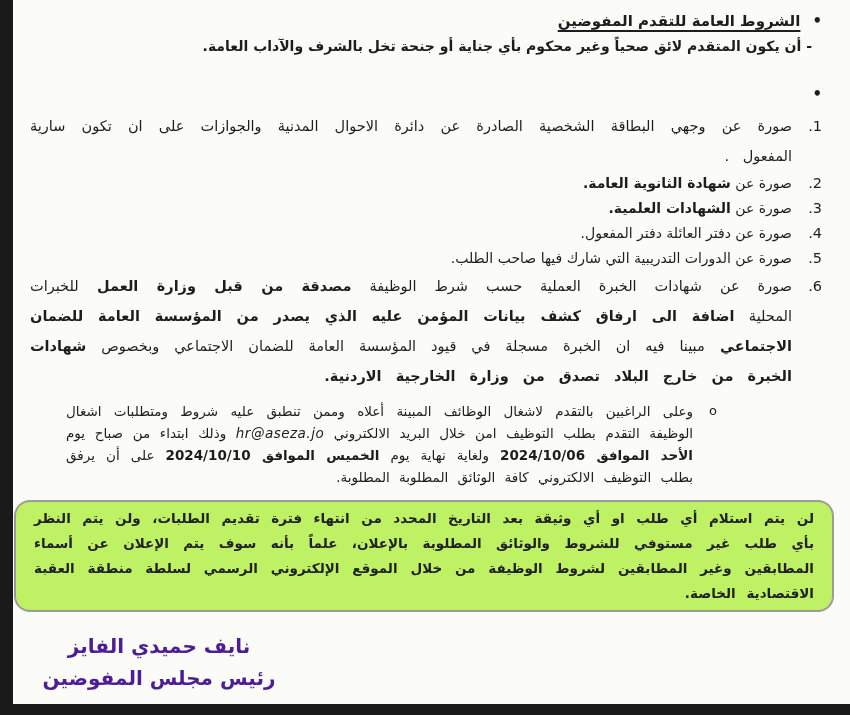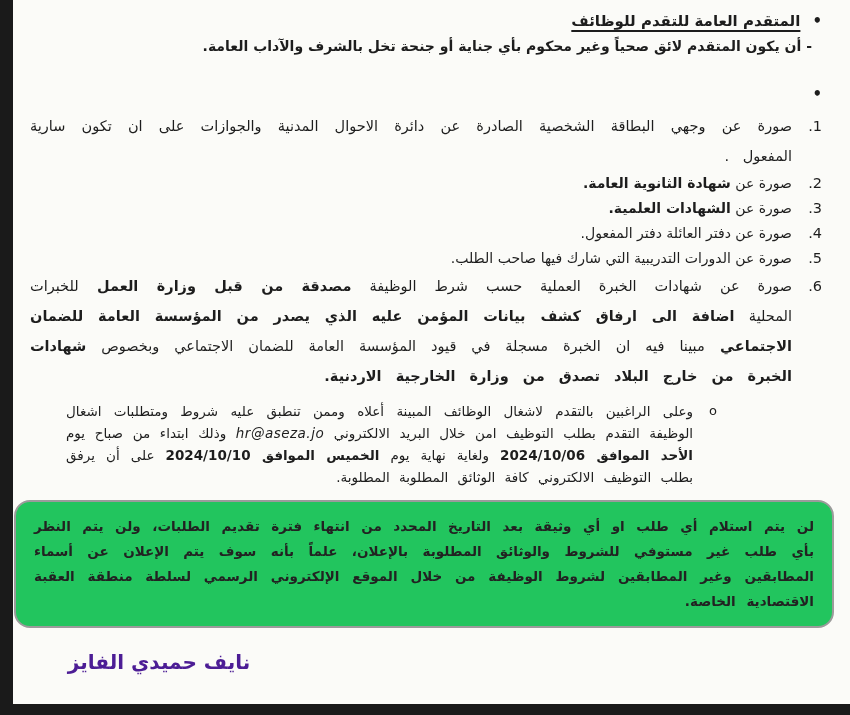--- a/index.html
+++ b/index.html
@@ -50,22 +50,22 @@
     margin: 9px 105px 0 36px;
     font-size: 13.5px; line-height: 22px;
   }
   .circle-bullet { flex: none; width: 14px; font-size: 13px; line-height: 22px; }
   .opara .ptext { flex: 1; text-align: justify; word-spacing: 5px; }
   .email { direction: ltr; unicode-bidi: embed; letter-spacing: 0.5px; font-style: italic; }
   .warnbox {
     margin: 12px -12px 0 -16px;
     border: 2px solid #9b9b9b;
     border-radius: 16px;
-    background: #22c55e;
-    padding: 12px 18px;
+    background: #bef264;
+    padding: 4px 18px;
     font-size: 13.5px; font-weight: bold; line-height: 25px;
     text-align: justify; word-spacing: 6px; color: #222;
   }
   .signature {
     width: 250px;
     margin: 18px auto 0 4px;
     margin-right: auto;
     text-align: center;
     font-weight: bold;
     font-size: 20px;
@@ -75,21 +75,21 @@
 </style>
 </head>
 <body>
 
 <div class="page">
   <div class="scan-edge-left"></div>
   <div class="scan-edge-bottom"></div>
 
   <div class="sec-head">
     <span class="bullet-dot">•</span>
-    <span class="u">المتقدم العامة للتقدم للوظائف</span>
+    <span class="u">الشروط العامة للتقدم المفوضين</span>
   </div>
   <div class="sec1-body">- أن يكون المتقدم لائق صحياً وغير محكوم بأي جناية أو جنحة تخل بالشرف والآداب العامة.</div>
 
   <div class="sec-head sec2">
     <span class="bullet-dot">•</span>
   </div>
 
   <div class="olist">
     <div class="oitem long">
       <span class="onum">1.</span>
@@ -135,14 +135,15 @@
       <span>وعلى الراغبين بالتقدم لاشغال الوظائف المبينة أعلاه وممن تنطبق عليه شروط ومتطلبات اشغال الوظيفة التقدم بطلب التوظيف امن خلال البريد الالكتروني </span><span class="email">hr@aseza.jo</span><span> وذلك ابتداء من صباح يوم </span><span class="b">الأحد الموافق 2024/10/06</span><span> ولغاية نهاية يوم </span><span class="b">الخميس الموافق 2024/10/10</span><span> على أن يرفق بطلب التوظيف الالكتروني كافة الوثائق المطلوبة المطلوبة.</span>
     </div>
   </div>
 
   <div class="warnbox">
     <span>لن يتم استلام أي طلب او أي وثيقة بعد التاريخ المحدد من انتهاء فترة تقديم الطلبات، ولن يتم النظر بأي طلب غير مستوفي للشروط والوثائق المطلوبة بالإعلان، علماً بأنه سوف يتم الإعلان عن أسماء المطابقين وغير المطابقين لشروط الوظيفة من خلال الموقع الإلكتروني الرسمي لسلطة منطقة العقبة الاقتصادية الخاصة.</span>
   </div>
 
   <div class="signature">
     <div>نايف حميدي الفايز</div>
+    <div>رئيس مجلس المفوضين</div>
   </div>
 </div>
 
 </body></html>

